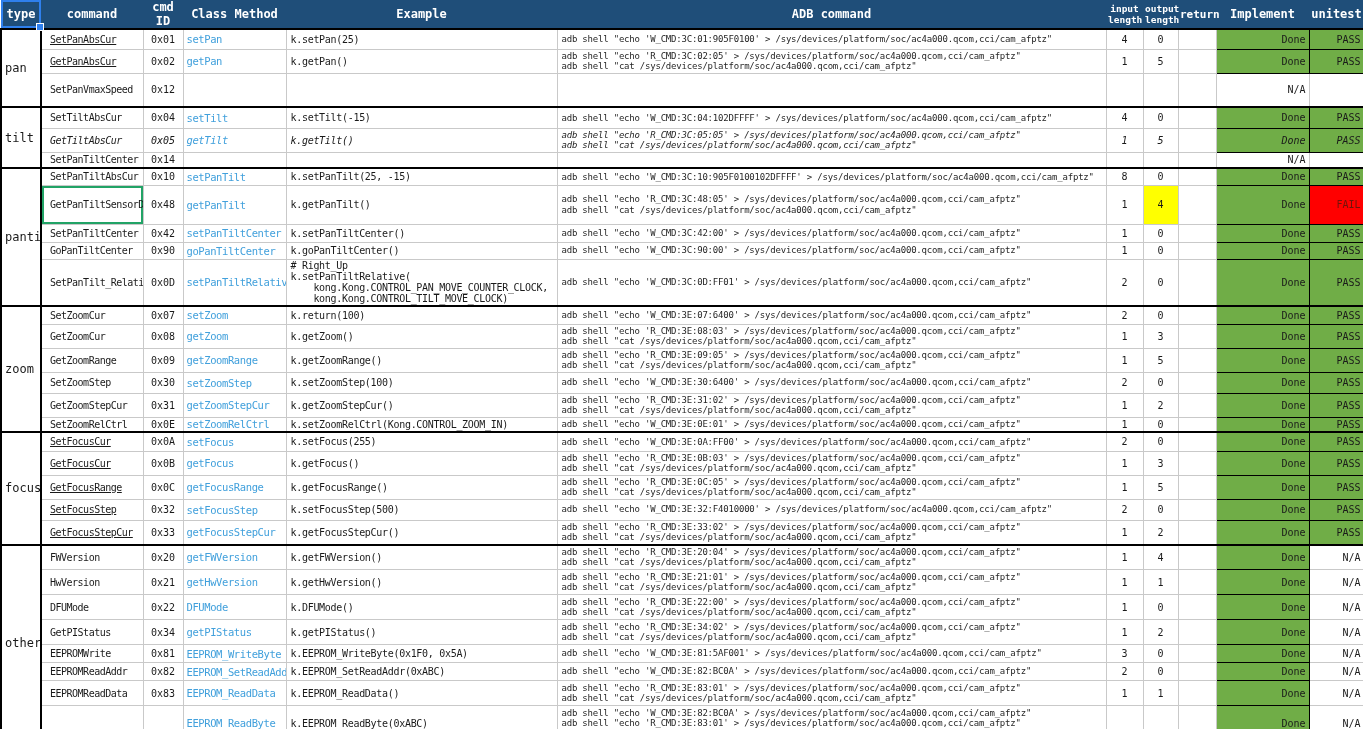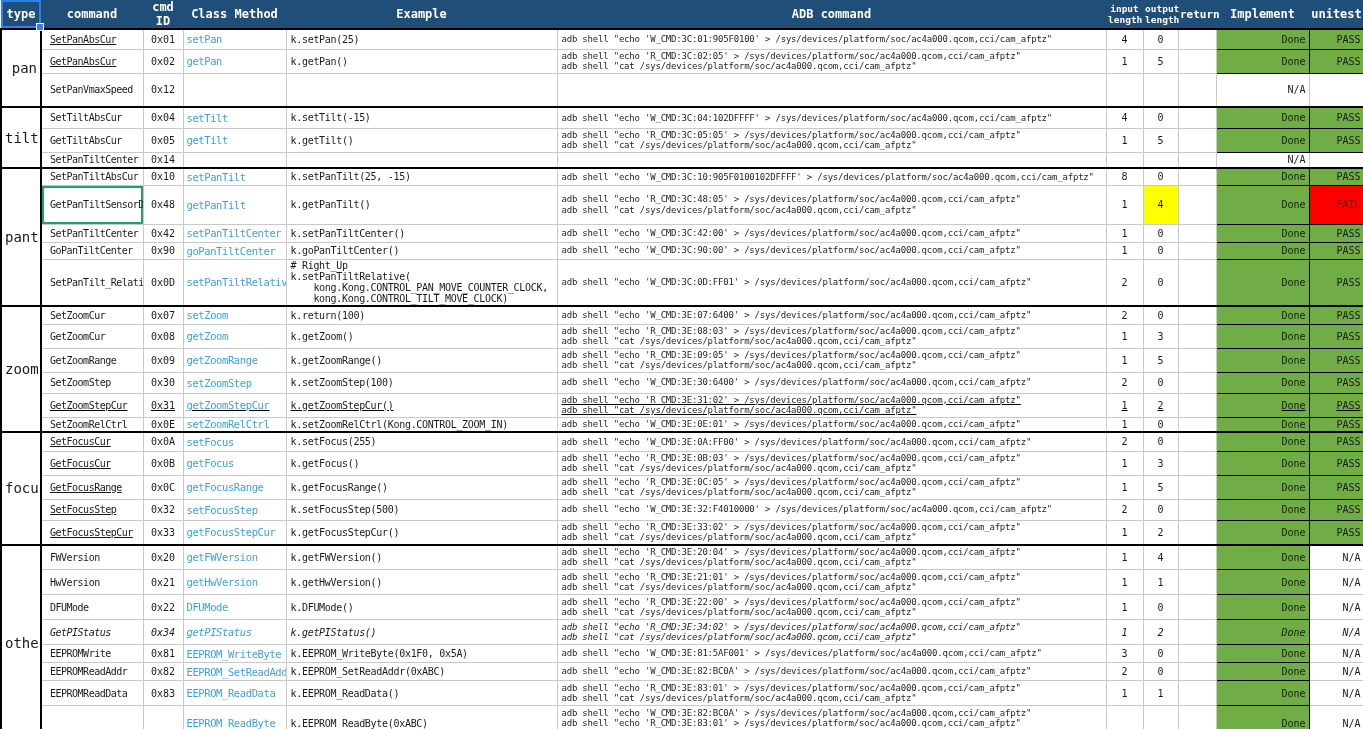--- a/index.html
+++ b/index.html
@@ -7,21 +7,21 @@
   td{border:1px solid #c9c9c9;background:#fff;color:#1a1a1a;
      font-family:"DejaVu Sans Mono","Liberation Mono",monospace;
      overflow:hidden;vertical-align:middle;padding:0 3px}
   th{background:#1f4e79;color:#fff;font:bold 12px "DejaVu Sans Mono","Liberation Mono",monospace;
      text-align:center;padding:0 2px;vertical-align:middle}
   .h-small{font-size:9.5px;line-height:11px}
   .h-ret{font-size:11px;font-weight:bold}
   .th-type{position:relative;box-shadow:inset 0 0 0 2px #2f80ed;overflow:visible}
   .th-type::after{content:"";position:absolute;right:-3px;bottom:-3px;width:6px;height:6px;
      background:#2f80ed;border:1px solid #fff;z-index:9}
-  .type-cell{border-left:2px solid #000;border-right:2px solid #000;text-align:right;font-size:14px}
+  .type-cell{border-left:2px solid #000;border-right:2px solid #000;text-align:left;font-size:12px}
   .sec-top td{border-top:2px solid #000}
   tbody tr:last-child td{border-bottom:2px solid #000}
   .c-cmd{font-size:10px;letter-spacing:-0.5px;text-align:left;padding:0 8px}
   .c-cmd.u{text-decoration:underline}
   .c-id{font-size:10px;text-align:center}
   .c-method{font-size:10.5px;letter-spacing:-0.4px;color:#41a0dc;text-align:left}
   .c-ex{font-size:10px;letter-spacing:-0.3px;white-space:pre;text-align:left;line-height:11px;padding:0 4px}
   .c-adb{font-size:9px;letter-spacing:-0.2px;white-space:pre;line-height:10.5px;padding:1px 4px;color:#262626}
   .c-num{font-size:10px;text-align:center}
   .c-impl,.c-unit{font-size:10px;text-align:right}
@@ -107,21 +107,21 @@
         <td class="c-id">0x04</td>
         <td class="c-method">setTilt</td>
         <td class="c-ex">k.setTilt(-15)</td>
         <td class="c-adb">adb shell "echo 'W_CMD:3C:04:102DFFFF' &gt; /sys/devices/platform/soc/ac4a000.qcom,cci/cam_afptz"</td>
         <td class="c-num">4</td>
         <td class="c-num">0</td>
         <td class="c-num"></td>
         <td class="c-impl green">Done</td>
         <td class="c-unit green">PASS</td>
       </tr>
-      <tr style="height: 22px;">
+      <tr style="height: 22px; font-style: italic;">
         <td class="c-cmd">GetTiltAbsCur</td>
         <td class="c-id">0x05</td>
         <td class="c-method">getTilt</td>
         <td class="c-ex">k.getTilt()</td>
         <td class="c-adb">adb shell "echo 'R_CMD:3C:05:05' &gt; /sys/devices/platform/soc/ac4a000.qcom,cci/cam_afptz"
 adb shell "cat /sys/devices/platform/soc/ac4a000.qcom,cci/cam_afptz"</td>
         <td class="c-num">1</td>
         <td class="c-num">5</td>
         <td class="c-num"></td>
         <td class="c-impl green">Done</td>
@@ -248,21 +248,21 @@
         <td class="c-id">0x30</td>
         <td class="c-method">setZoomStep</td>
         <td class="c-ex">k.setZoomStep(100)</td>
         <td class="c-adb">adb shell "echo 'W_CMD:3E:30:6400' &gt; /sys/devices/platform/soc/ac4a000.qcom,cci/cam_afptz"</td>
         <td class="c-num">2</td>
         <td class="c-num">0</td>
         <td class="c-num"></td>
         <td class="c-impl green">Done</td>
         <td class="c-unit green">PASS</td>
       </tr>
-      <tr style="height: 24px; text-decoration: underline;">
+      <tr style="height: 24px;">
         <td class="c-cmd">GetZoomStepCur</td>
         <td class="c-id">0x31</td>
         <td class="c-method">getZoomStepCur</td>
         <td class="c-ex">k.getZoomStepCur()</td>
         <td class="c-adb">adb shell "echo 'R_CMD:3E:31:02' &gt; /sys/devices/platform/soc/ac4a000.qcom,cci/cam_afptz"
 adb shell "cat /sys/devices/platform/soc/ac4a000.qcom,cci/cam_afptz"</td>
         <td class="c-num">1</td>
         <td class="c-num">2</td>
         <td class="c-num"></td>
         <td class="c-impl green">Done</td>
@@ -377,21 +377,21 @@
         <td class="c-method">DFUMode</td>
         <td class="c-ex">k.DFUMode()</td>
         <td class="c-adb">adb shell "echo 'R_CMD:3E:22:00' &gt; /sys/devices/platform/soc/ac4a000.qcom,cci/cam_afptz"
 adb shell "cat /sys/devices/platform/soc/ac4a000.qcom,cci/cam_afptz"</td>
         <td class="c-num">1</td>
         <td class="c-num">0</td>
         <td class="c-num"></td>
         <td class="c-impl green">Done</td>
         <td class="c-unit ">N/A</td>
       </tr>
-      <tr style="height: 25px; font-style: italic;">
+      <tr style="height: 25px;">
         <td class="c-cmd">GetPIStatus</td>
         <td class="c-id">0x34</td>
         <td class="c-method">getPIStatus</td>
         <td class="c-ex">k.getPIStatus()</td>
         <td class="c-adb">adb shell "echo 'R_CMD:3E:34:02' &gt; /sys/devices/platform/soc/ac4a000.qcom,cci/cam_afptz"
 adb shell "cat /sys/devices/platform/soc/ac4a000.qcom,cci/cam_afptz"</td>
         <td class="c-num">1</td>
         <td class="c-num">2</td>
         <td class="c-num"></td>
         <td class="c-impl green">Done</td>

